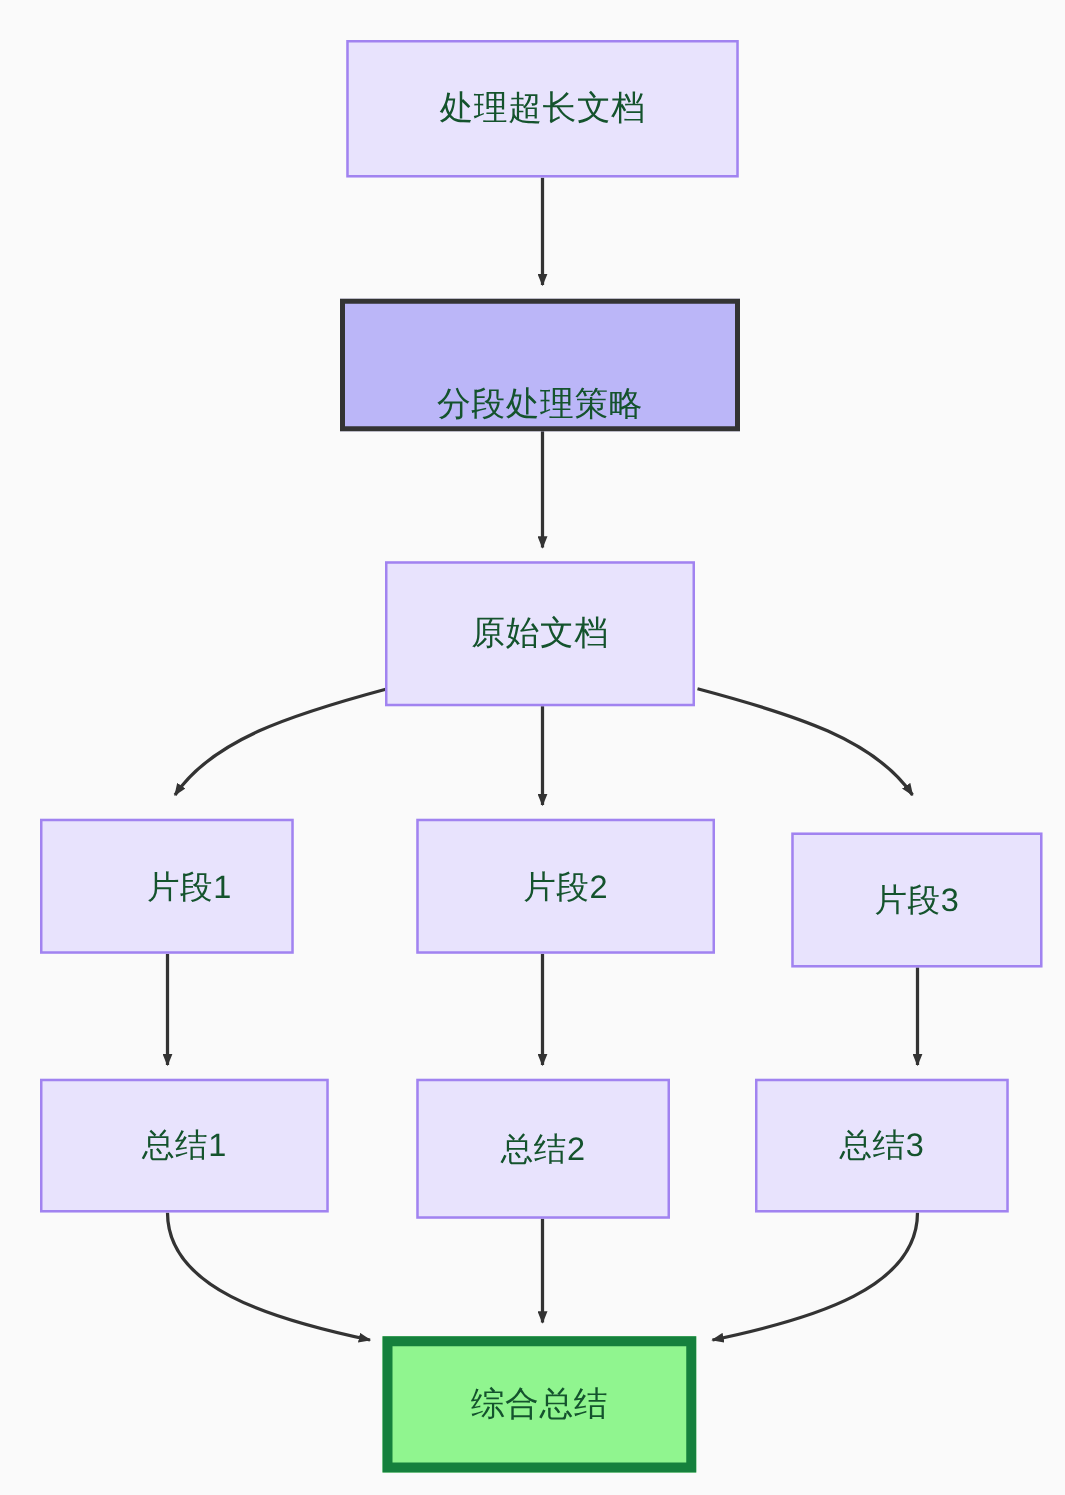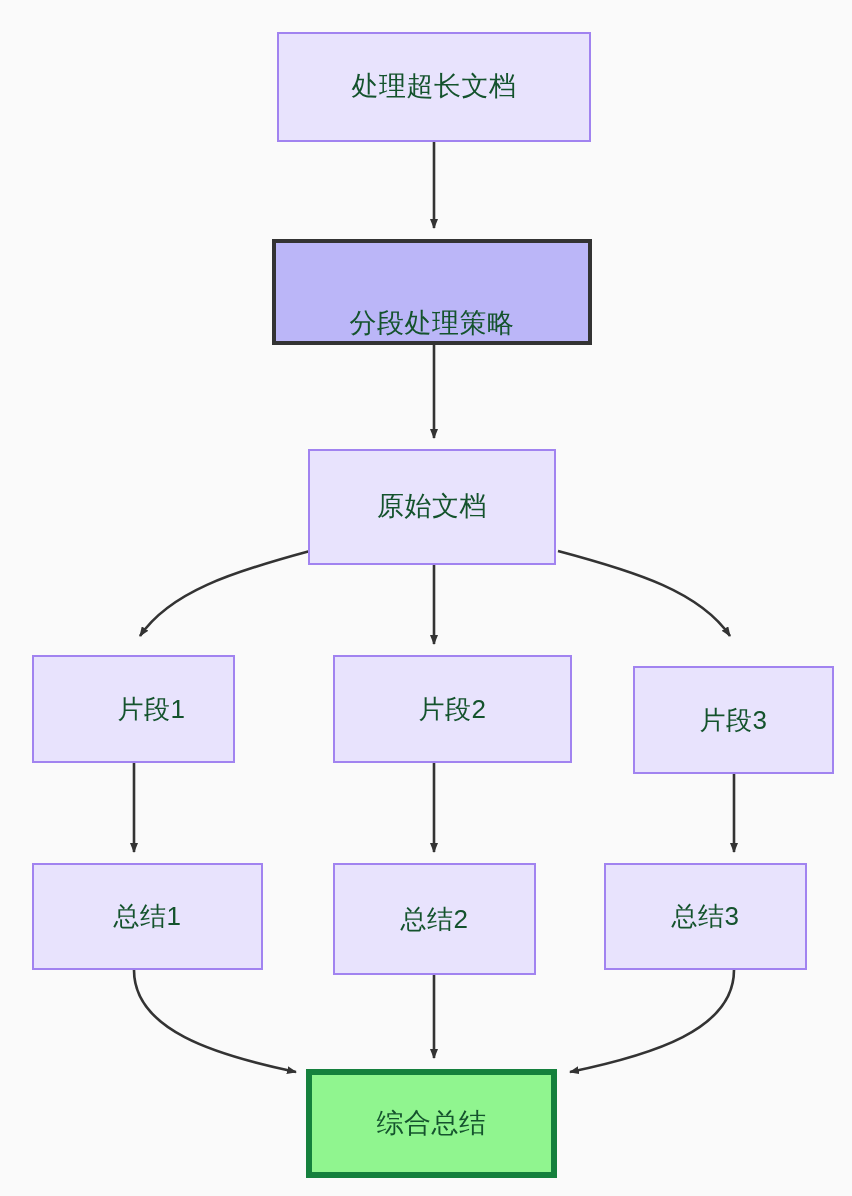--- a/index.html
+++ b/index.html
@@ -52,21 +52,21 @@
     border: 4px solid #333333;
     font-size: 27px;
   }
   .style-chunk {
     background: #e8e3fd;
     border: 2px solid #a183f0;
     font-size: 26px;
   }
   .style-final {
     background: #90f58f;
-    border: 6px solid #15803d;
+    border: 8px solid #15803d;
     font-size: 27px;
   }
 </style>
 </head>
 <body>
 
 <div id="diagram-root" style="width: 852px; height: 1196px; background: rgb(250, 250, 250);">
 
   <svg id="edge-layer" viewBox="0 0 852 1196" xmlns="http://www.w3.org/2000/svg">
     <defs>

